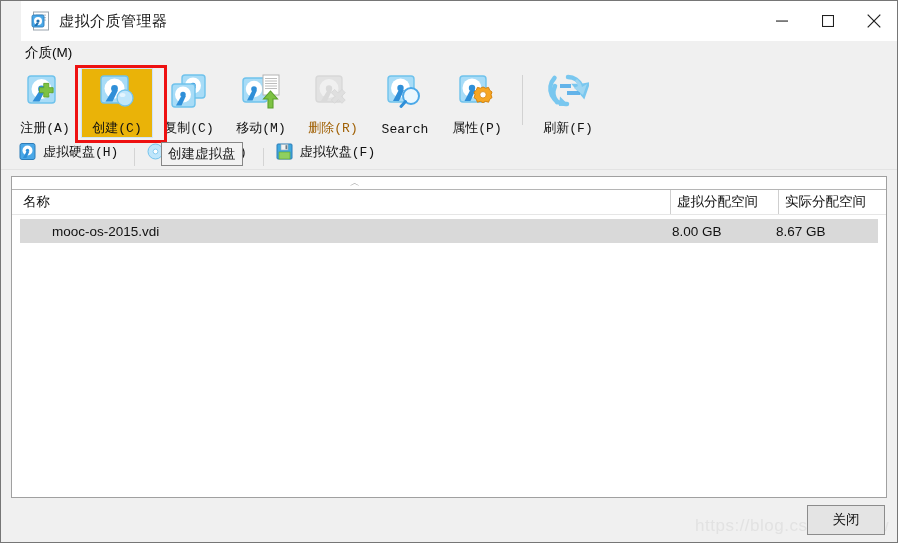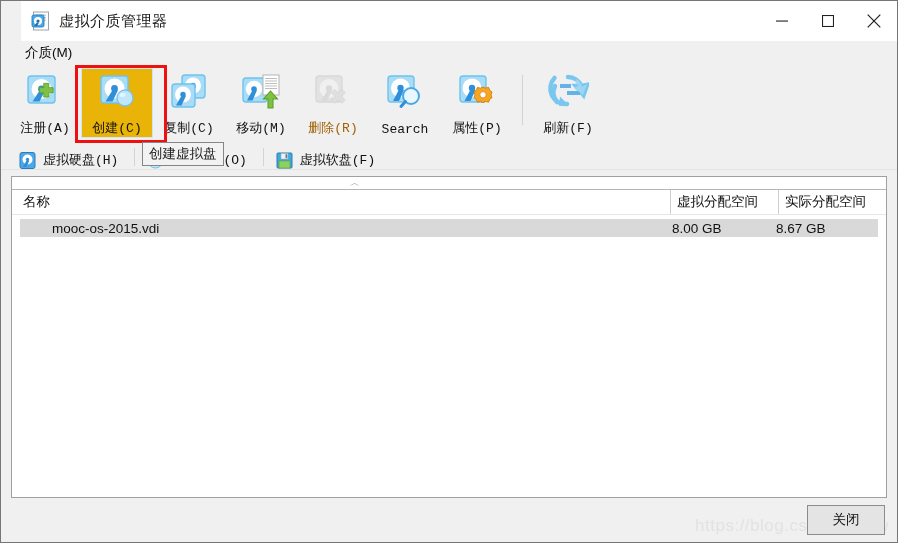--- a/index.html
+++ b/index.html
@@ -143,21 +143,21 @@
     background: #f0f0f0;
     display: flex;
     align-items: flex-end;
     padding-left: 10px;
     position: relative;
     border-bottom: 1px solid #e3e3e3;
   }
   .tab {
     height: 26px;
     display: flex;
-    align-items: flex-end;
+    align-items: flex-start;
     padding: 0 12px 0 8px;
     box-sizing: border-box;
     position: relative;
   }
   .tab .tabico {
     width: 17px; height: 17px;
     margin-right: 7px;
     position: relative;
     flex: 0 0 auto;
   }
@@ -171,21 +171,21 @@
   .tab-div {
     width: 1px; height: 18px;
     background: #d4d4d4;
     margin: 0 4px 3px 4px;
     align-self: flex-end;
   }
 
   
   #tooltip {
     position: absolute;
-    left: 141px; top: 1px;
+    left: 160px; top: 1px;
     height: 22px;
     background: #f2f2f2;
     border: 1px solid #868686;
     display: flex;
     align-items: center;
     padding: 0 6px;
     font-size: 13.5px;
     color: #222;
     z-index: 50;
     white-space: nowrap;
@@ -233,23 +233,22 @@
     height: 24px;
     box-sizing: border-box;
     padding: 0 6px;
   }
   .hcell.name { flex: 1 1 auto; padding-left: 11px; }
   .hcell.virt { width: 108px; border-left: 1px solid #cfcfcf; justify-content: flex-start; }
   .hcell.real { width: 108px; border-left: 1px solid #cfcfcf; justify-content: flex-start; }
 
   #listrows { flex: 1 1 auto; background: #fff; }
   .row {
-    height: 18px;
-    display: flex;
-    align-items: center;
+    height: 24px;
+    display: flex;
     margin: 4px 8px 0 8px;
   }
   .row.selected { background: #d9d9d9; }
   .cell {
     font-size: 13.5px;
     color: #111;
     box-sizing: border-box;
     display: flex;
     align-items: center;
     height: 24px;

